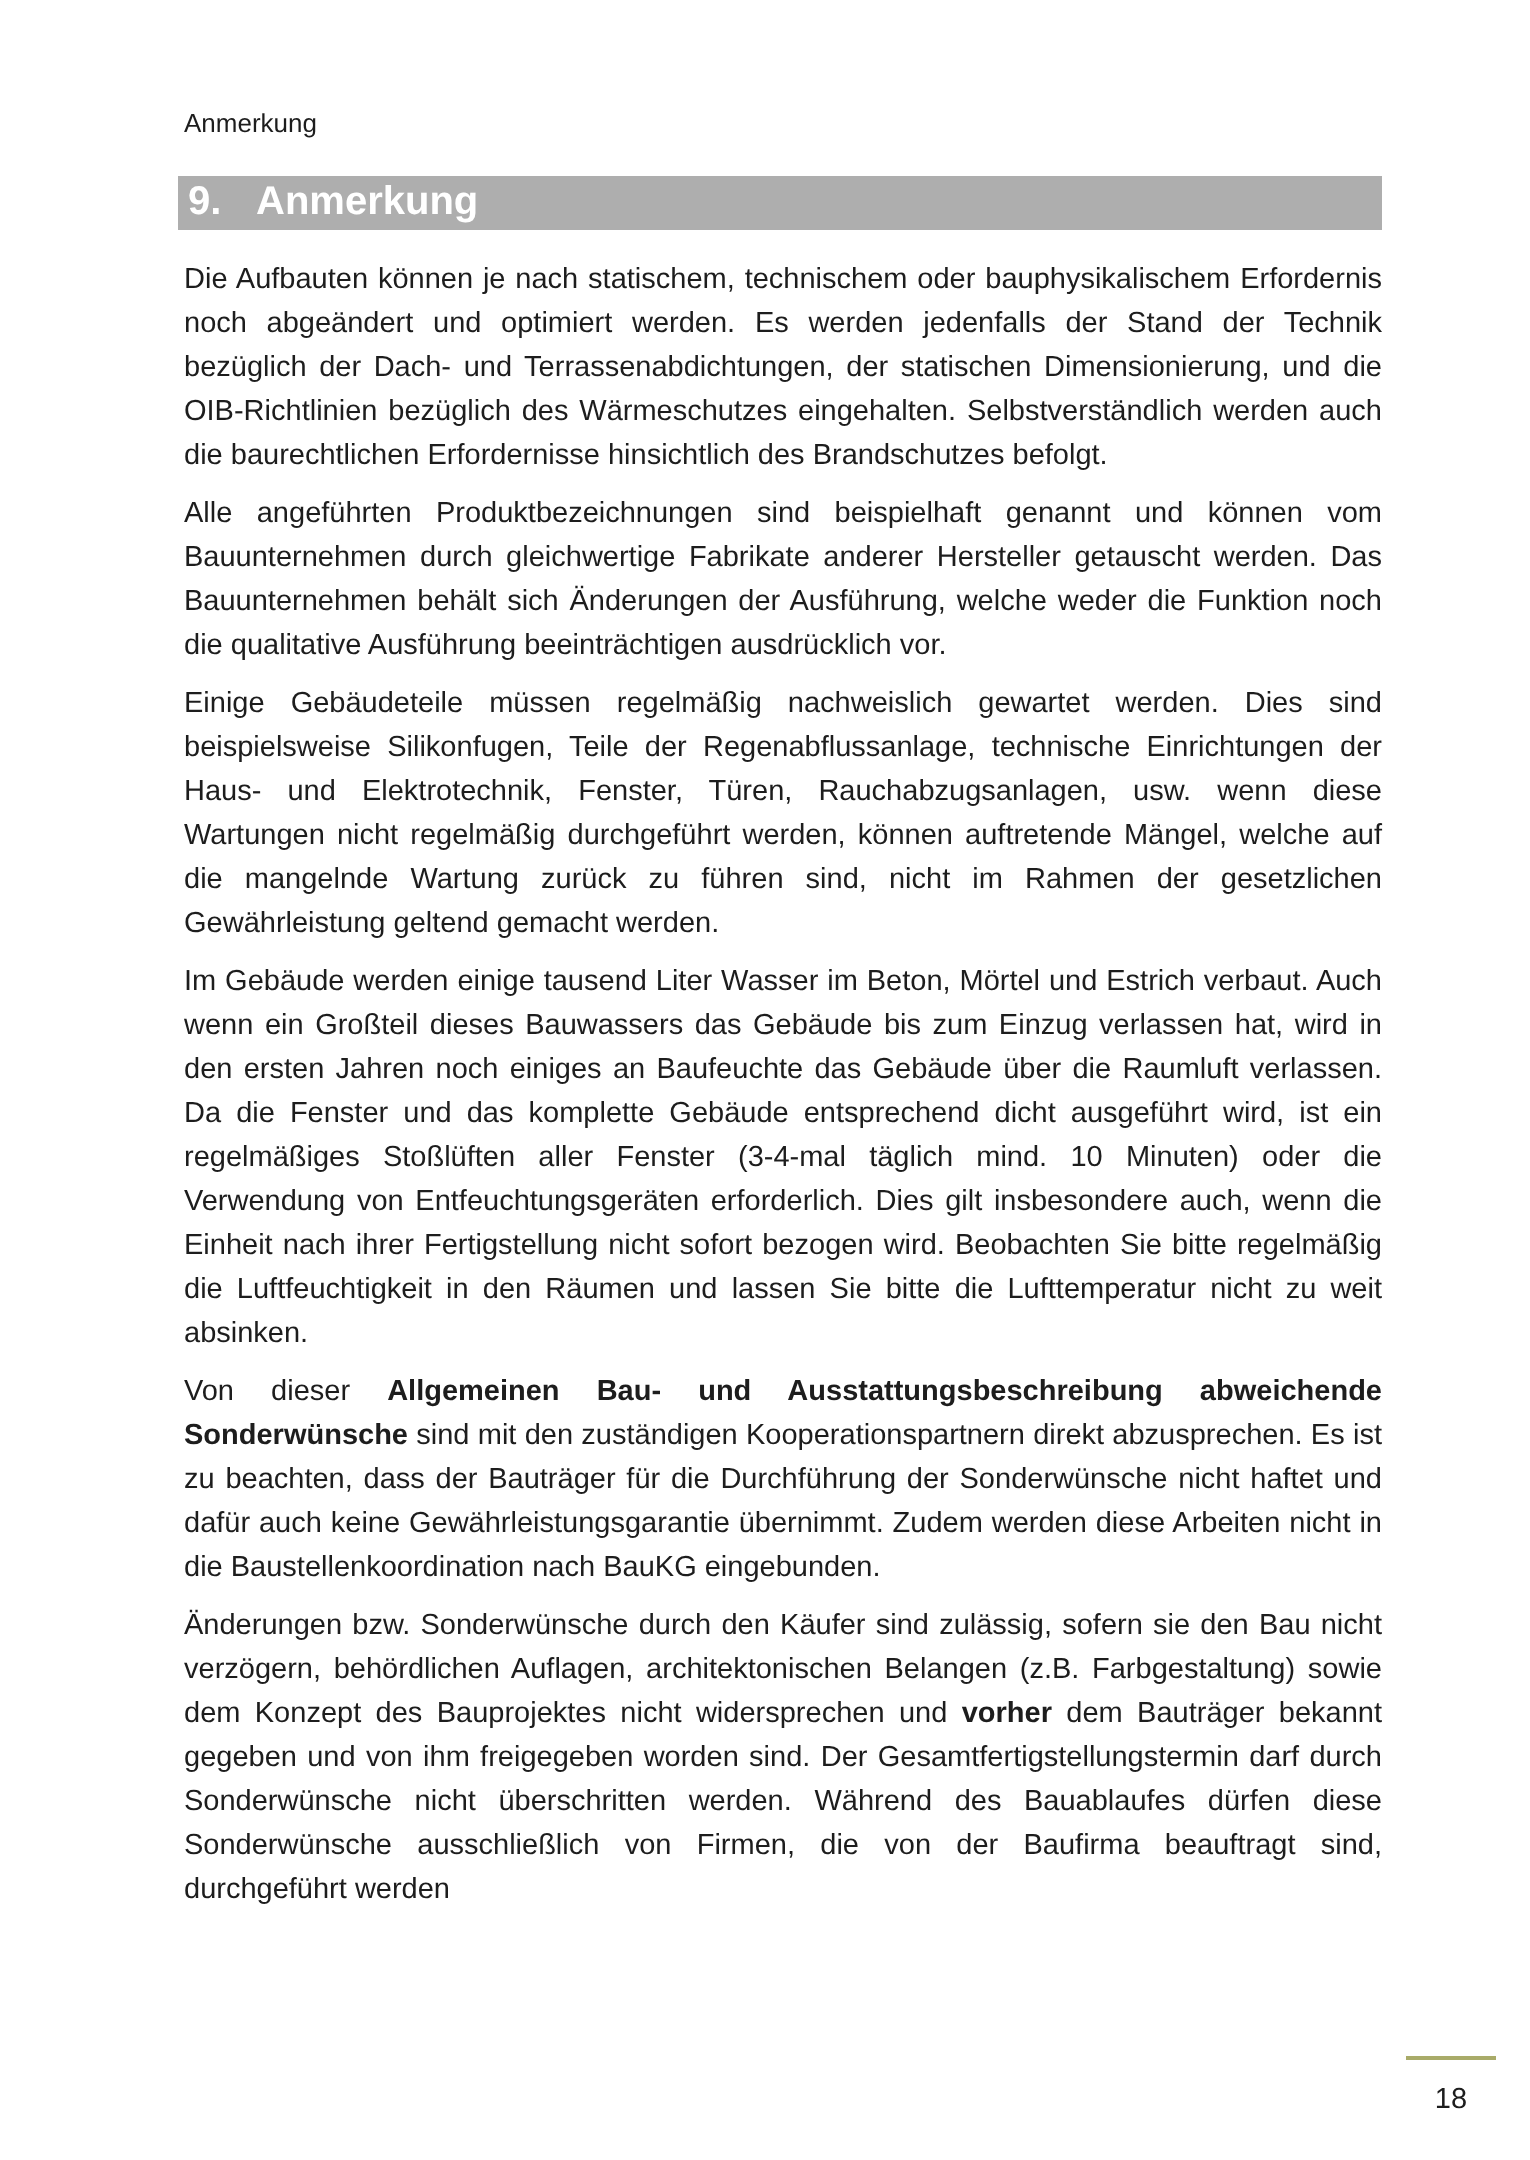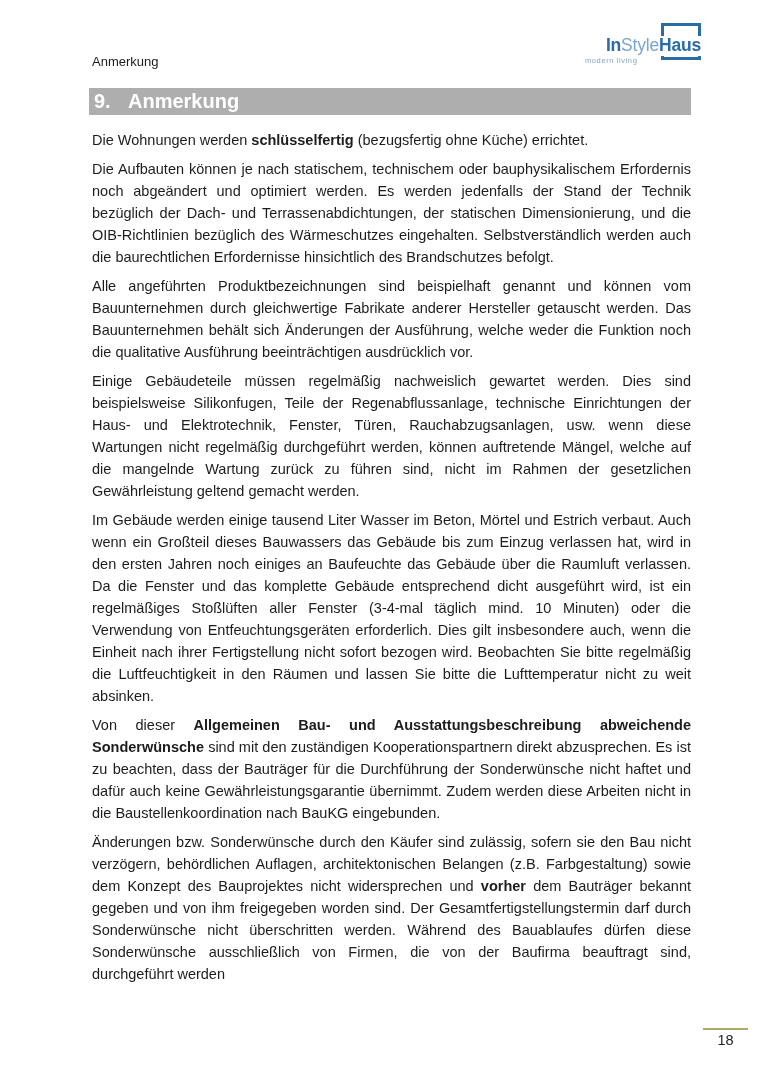--- a/index.html
+++ b/index.html
@@ -118,45 +118,39 @@
     top: 1028px;
     width: 45px;
     text-align: center;
   }
   .footer-rule {
     width: 100%;
     height: 2px;
     background: var(--rule);
   }
   .page-number {
-    margin-top: 2px;
+    margin-top: 12px;
     font-size: 14.5px;
     color: var(--text);
   }
 </style>
 </head>
 <body>
 
 <div class="page">
 
   <div class="running-header">Anmerkung</div>
 
-  <div class="logo">
-    <div class="logo-square"></div>
-    <div class="logo-text"><span>In</span><span class="light">Style</span><span>Haus</span></div>
-    <div class="logo-tagline">modern living</div>
-  </div>
 
   <div class="section-bar">
     <span class="num">9.</span>
     <span class="title">Anmerkung</span>
   </div>
 
   <main class="content">
-      <p><span>Die Wohnungen werden </span><b>schlüsselfertig</b><span> (bezugsfertig ohne Küche) errichtet.</span></p>
       <p><span>Die Aufbauten können je nach statischem, technischem oder bauphysikalischem Erfordernis noch abgeändert und optimiert werden. Es werden jedenfalls der Stand der Technik bezüglich der Dach- und Terrassenabdichtungen, der statischen Dimensionierung, und die OIB-Richtlinien bezüglich des Wärmeschutzes eingehalten. Selbstverständlich werden auch die baurechtlichen Erfordernisse hinsichtlich des Brandschutzes befolgt.</span></p>
       <p><span>Alle angeführten Produktbezeichnungen sind beispielhaft genannt und können vom Bauunternehmen durch gleichwertige Fabrikate anderer Hersteller getauscht werden. Das Bauunternehmen behält sich Änderungen der Ausführung, welche weder die Funktion noch die qualitative Ausführung beeinträchtigen ausdrücklich vor.</span></p>
       <p><span>Einige Gebäudeteile müssen regelmäßig nachweislich gewartet werden. Dies sind beispielsweise Silikonfugen, Teile der Regenabflussanlage, technische Einrichtungen der Haus- und Elektrotechnik, Fenster, Türen, Rauchabzugsanlagen, usw. wenn diese Wartungen nicht regelmäßig durchgeführt werden, können auftretende Mängel, welche auf die mangelnde Wartung zurück zu führen sind, nicht im Rahmen der gesetzlichen Gewährleistung geltend gemacht werden.</span></p>
       <p><span>Im Gebäude werden einige tausend Liter Wasser im Beton, Mörtel und Estrich verbaut. Auch wenn ein Großteil dieses Bauwassers das Gebäude bis zum Einzug verlassen hat, wird in den ersten Jahren noch einiges an Baufeuchte das Gebäude über die Raumluft verlassen. Da die Fenster und das komplette Gebäude entsprechend dicht ausgeführt wird, ist ein regelmäßiges Stoßlüften aller Fenster (3-4-mal täglich mind. 10 Minuten) oder die Verwendung von Entfeuchtungsgeräten erforderlich. Dies gilt insbesondere auch, wenn die Einheit nach ihrer Fertigstellung nicht sofort bezogen wird. Beobachten Sie bitte regelmäßig die Luftfeuchtigkeit in den Räumen und lassen Sie bitte die Lufttemperatur nicht zu weit absinken.</span></p>
       <p><span>Von dieser </span><b>Allgemeinen Bau- und Ausstattungsbeschreibung abweichende Sonderwünsche</b><span> sind mit den zuständigen Kooperationspartnern direkt abzusprechen. Es ist zu beachten, dass der Bauträger für die Durchführung der Sonderwünsche nicht haftet und dafür auch keine Gewährleistungsgarantie übernimmt. Zudem werden diese Arbeiten nicht in die Baustellenkoordination nach BauKG eingebunden.</span></p>
       <p><span>Änderungen bzw. Sonderwünsche durch den Käufer sind zulässig, sofern sie den Bau nicht verzögern, behördlichen Auflagen, architektonischen Belangen (z.B. Farbgestaltung) sowie dem Konzept des Bauprojektes nicht widersprechen und </span><b>vorher</b><span> dem Bauträger bekannt gegeben und von ihm freigegeben worden sind. Der Gesamtfertigstellungstermin darf durch Sonderwünsche nicht überschritten werden. Während des Bauablaufes dürfen diese Sonderwünsche ausschließlich von Firmen, die von der Baufirma beauftragt sind, durchgeführt werden</span></p>
     </main>
 
   <div class="footer">
     <div class="footer-rule"></div>

